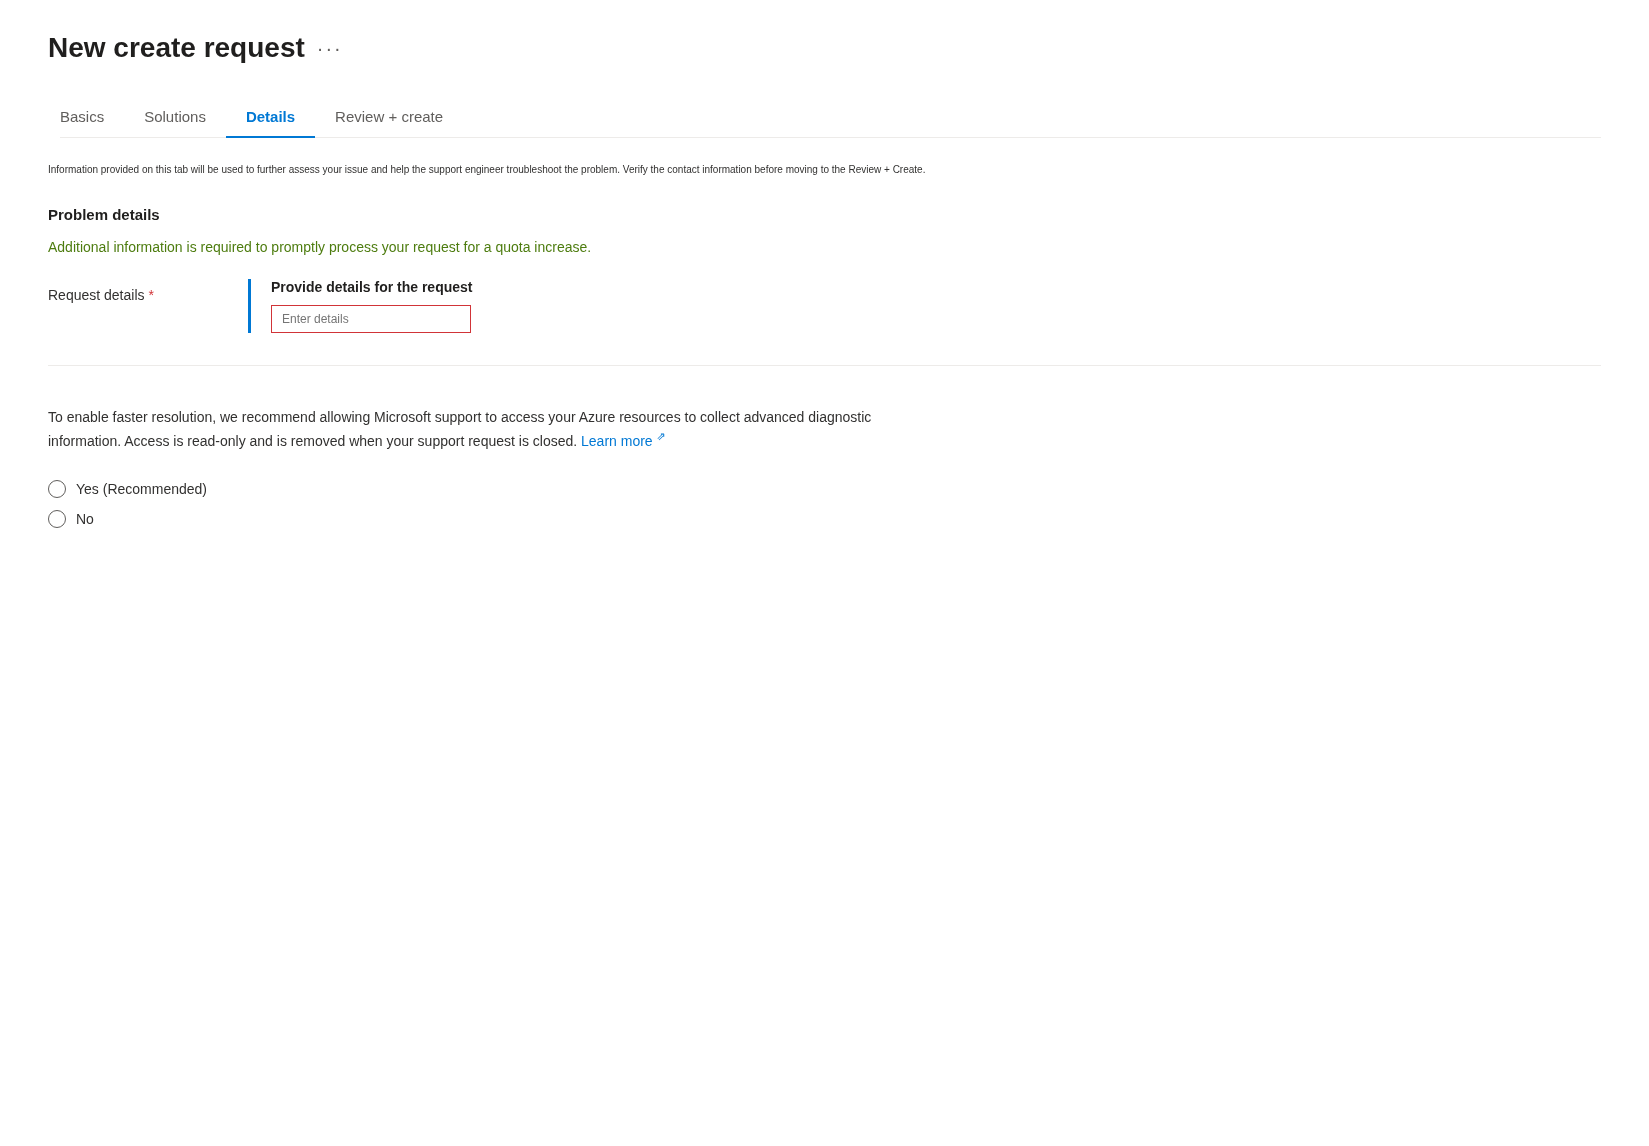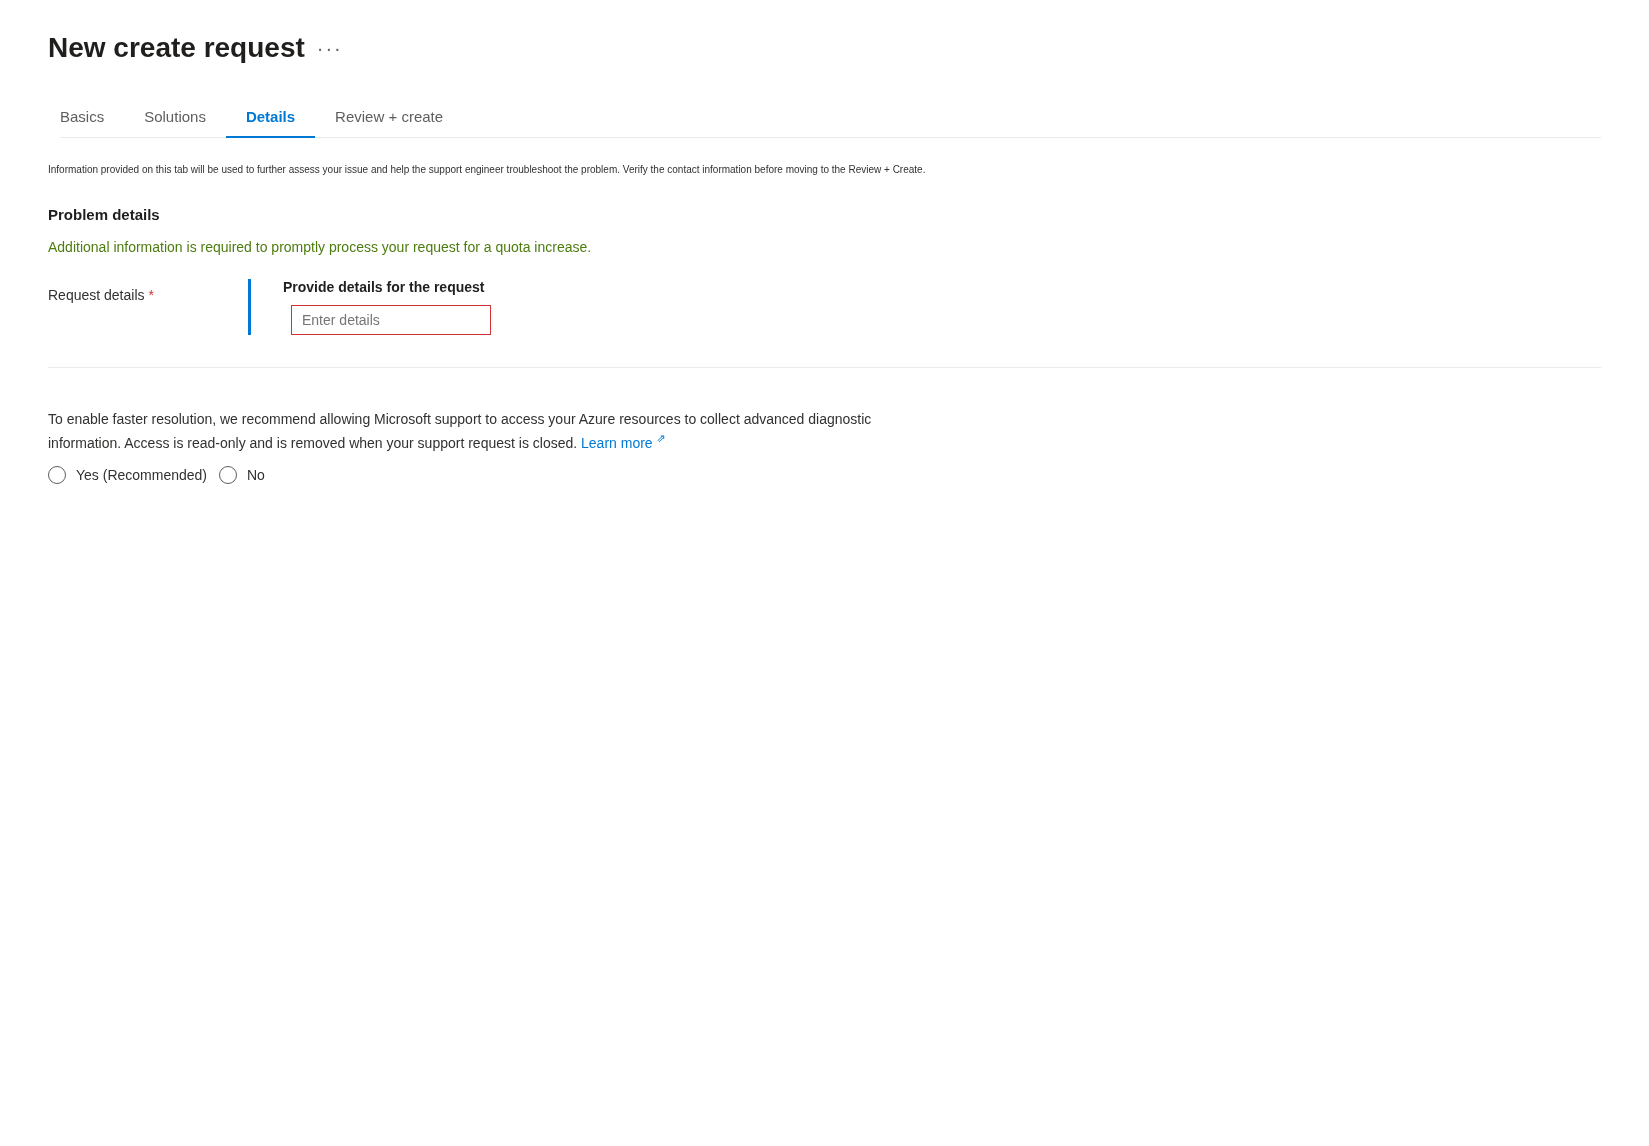--- a/index.html
+++ b/index.html
@@ -118,71 +118,70 @@
     }
 
     .required-star {
       color: #d13438;
       margin-left: 4px;
     }
 
     
     .request-details-panel {
       border-left: 3px solid #0078d4;
-      padding-left: 32px;
+      padding-left: 20px;
       flex: 1;
     }
 
     .request-details-panel-title {
       font-size: 14px;
       font-weight: 700;
       color: #201f1e;
       margin-bottom: 10px;
     }
 
     .enter-details-input {
       border: 1.5px solid #d13438;
       padding: 6px 10px;
-      font-size: 14px;
+      font-size: 12px;
       color: #0078d4;
       width: 200px;
       outline: none;
       cursor: text;
       background: #ffffff;
-      margin-left: 8px;
     }
 
     
     .advanced-section {
       margin-top: 40px;
     }
 
     .advanced-desc {
       font-size: 14px;
       color: #323130;
       line-height: 1.6;
-      margin-bottom: 12px;
+      margin-bottom: 28px;
       max-width: 900px;
     }
 
     .learn-more-link {
       color: #0078d4;
       text-decoration: none;
       cursor: pointer;
     }
 
     .external-icon {
       font-size: 11px;
       vertical-align: super;
     }
 
     
     .radio-group {
       display: flex;
-      flex-direction: row;
+      flex-direction: column;
       gap: 12px;
     }
 
     .radio-option {
       display: flex;
       align-items: center;
       gap: 10px;
       cursor: pointer;
       font-size: 14px;
       color: #323130;

